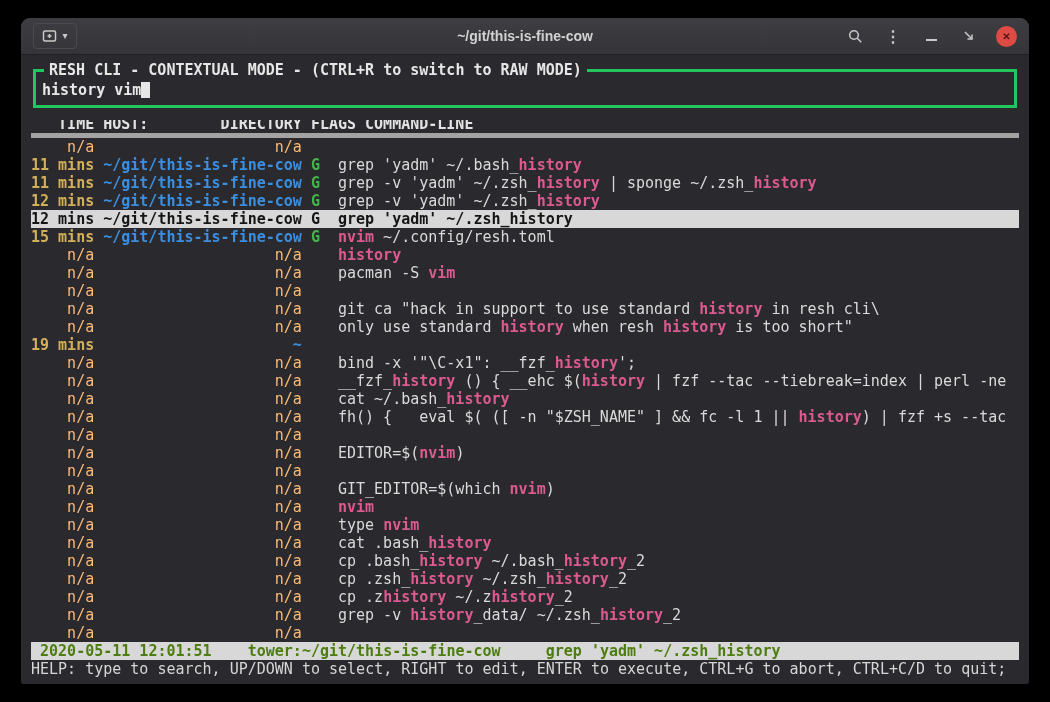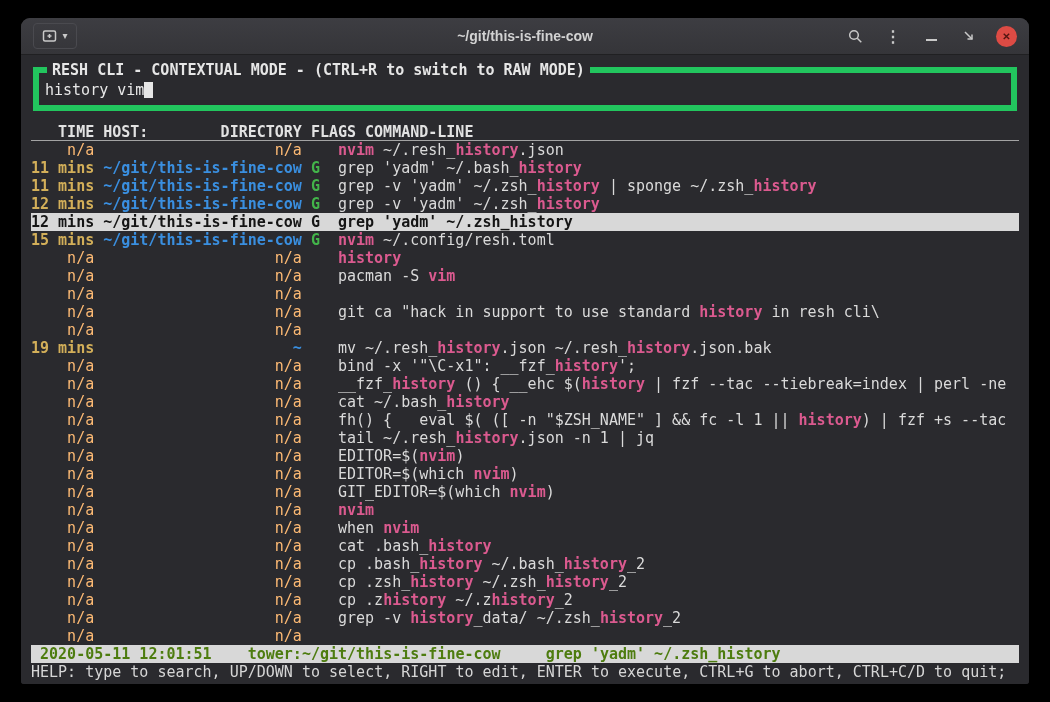--- a/index.html
+++ b/index.html
@@ -27,31 +27,31 @@
   .tb-btn.close { width:21px; height:21px; border-radius:50%; background:var(--close-red,#dd4b44);
                   color:#511511; font-size:10px; font-weight:bold; }
   .ic { stroke:#c9c9c9; stroke-width:1.5; fill:none; }
 
   
   .terminal { height:629px; background:var(--terminal-bg,#2a2a2e); padding:4px 10px 0 10px;
               font-family:"DejaVu Sans Mono", monospace; font-size:15px; line-height:18px;
               color:#d6d6d6; }
 
   
-  .searchbox { border:6px solid #22c55e; margin:2px 2px 0 2px; padding:2px 2px 6px 2px; }
+  .searchbox { border:3px solid #22c55e; margin:2px 2px 0 2px; padding:2px 2px 6px 2px; }
   .searchbox legend { margin-left:6px; padding:0 5px; font-weight:700; color:#e6e6e6;
                       font-size:15px; white-space:pre; }
-  .queryline { white-space:pre; font-weight:400; color:#e8e8e8; padding-left:4px; }
+  .queryline { white-space:pre; font-weight:700; color:#e8e8e8; padding-left:4px; }
   .cursor { display:inline-block; width:1ch; height:16px; background:#e6e6e6;
             vertical-align:-3px; }
 
   
   .hist { margin-top:12px; }
   .row { display:flex; white-space:pre; height:18px; overflow:hidden; flex-wrap:nowrap; }
-  .row.header { border-bottom:1px solid #a3a3a3; font-weight:700; color:#e2e2e2; }
+  .row.header { border-bottom:5px solid #a3a3a3; font-weight:700; color:#e2e2e2;align-items:flex-end; }
   .c-time { flex:none; width:7ch; text-align:right; }
   .c-time.ago { color:var(--time-yellow,#d3af59); font-weight:700; }
   .c-dir { flex:none; width:22ch; margin-left:1ch; text-align:right; }
   .c-dir.path { color:var(--accent-blue,#3a8fe0); font-weight:700; }
   .c-dir.hdr { display:flex; justify-content:space-between; text-align:left;gap:8px; }
   .na { color:#fdba74; font-weight:400; }
   .c-flag { flex:none; width:1ch; margin-left:1ch; color:var(--flag-green,#43b54a); font-weight:700; }
   .c-flaghdr { flex:none; width:5ch; margin-left:1ch; }
   .c-cmdhdr { margin-left:1ch; }
   .c-cmd { margin-left:2ch; }
@@ -120,42 +120,42 @@
 
       <div class="hist">
         <div class="row header">
           <span class="c-time">TIME</span>
           <span class="c-dir hdr"><span>HOST:</span><span>DIRECTORY</span></span>
           <span class="c-flaghdr">FLAGS</span>
           <span class="c-cmdhdr">COMMAND-LINE</span>
         </div>
 
         <div id="history-rows">
-            <div class="row"><span class="c-time na">n/a</span><span class="c-dir na">n/a</span><span class="c-flag"></span><span class="c-cmd"><span class="hl">nvim</span><span class="tx"> ~/.resh_</span><span class="hl">history</span><span class="tx">.json</span></span></div>
+            <div class="row"><span class="c-time na">n/a</span><span class="c-dir na">n/a</span><span class="c-flag"></span></div>
             <div class="row"><span class="c-time ago">11 mins</span><span class="c-dir path">~/git/this-is-fine-cow</span><span class="c-flag">G</span><span class="c-cmd"><span class="tx">grep 'yadm' ~/.bash_</span><span class="hl">history</span></span></div>
             <div class="row"><span class="c-time ago">11 mins</span><span class="c-dir path">~/git/this-is-fine-cow</span><span class="c-flag">G</span><span class="c-cmd"><span class="tx">grep -v 'yadm' ~/.zsh_</span><span class="hl">history</span><span class="tx"> | sponge ~/.zsh_</span><span class="hl">history</span></span></div>
             <div class="row"><span class="c-time ago">12 mins</span><span class="c-dir path">~/git/this-is-fine-cow</span><span class="c-flag">G</span><span class="c-cmd"><span class="tx">grep -v 'yadm' ~/.zsh_</span><span class="hl">history</span></span></div>
             <div class="row selected"><span class="c-time ago">12 mins</span><span class="c-dir path">~/git/this-is-fine-cow</span><span class="c-flag">G</span><span class="c-cmd"><span class="tx">grep 'yadm' ~/.zsh_</span><span class="hl">history</span></span></div>
             <div class="row"><span class="c-time ago">15 mins</span><span class="c-dir path">~/git/this-is-fine-cow</span><span class="c-flag">G</span><span class="c-cmd"><span class="hl">nvim</span><span class="tx"> ~/.config/resh.toml</span></span></div>
             <div class="row"><span class="c-time na">n/a</span><span class="c-dir na">n/a</span><span class="c-flag"></span><span class="c-cmd"><span class="hl">history</span></span></div>
             <div class="row"><span class="c-time na">n/a</span><span class="c-dir na">n/a</span><span class="c-flag"></span><span class="c-cmd"><span class="tx">pacman -S </span><span class="hl">vim</span></span></div>
             <div class="row"><span class="c-time na">n/a</span><span class="c-dir na">n/a</span><span class="c-flag"></span></div>
             <div class="row"><span class="c-time na">n/a</span><span class="c-dir na">n/a</span><span class="c-flag"></span><span class="c-cmd"><span class="tx">git ca "hack in support to use standard </span><span class="hl">history</span><span class="tx"> in resh cli\</span></span></div>
-            <div class="row"><span class="c-time na">n/a</span><span class="c-dir na">n/a</span><span class="c-flag"></span></div>
-            <div class="row"><span class="c-time ago">19 mins</span><span class="c-dir path">~</span><span class="c-flag"></span><span class="c-cmd"><span class="tx">mv ~/.resh_</span><span class="hl">history</span><span class="tx">.json ~/.resh_</span><span class="hl">history</span><span class="tx">.json.bak</span></span></div>
+            <div class="row"><span class="c-time na">n/a</span><span class="c-dir na">n/a</span><span class="c-flag"></span><span class="c-cmd"><span class="tx">only use standard </span><span class="hl">history</span><span class="tx"> when resh </span><span class="hl">history</span><span class="tx"> is too short"</span></span></div>
+            <div class="row"><span class="c-time ago">19 mins</span><span class="c-dir path">~</span><span class="c-flag"></span></div>
             <div class="row"><span class="c-time na">n/a</span><span class="c-dir na">n/a</span><span class="c-flag"></span><span class="c-cmd"><span class="tx">bind -x '"\C-x1": __fzf_</span><span class="hl">history</span><span class="tx">';</span></span></div>
             <div class="row"><span class="c-time na">n/a</span><span class="c-dir na">n/a</span><span class="c-flag"></span><span class="c-cmd"><span class="tx">__fzf_</span><span class="hl">history</span><span class="tx"> () { __ehc $(</span><span class="hl">history</span><span class="tx"> | fzf --tac --tiebreak=index | perl -ne</span></span></div>
             <div class="row"><span class="c-time na">n/a</span><span class="c-dir na">n/a</span><span class="c-flag"></span><span class="c-cmd"><span class="tx">cat ~/.bash_</span><span class="hl">history</span></span></div>
             <div class="row"><span class="c-time na">n/a</span><span class="c-dir na">n/a</span><span class="c-flag"></span><span class="c-cmd"><span class="tx">fh() {   eval $( ([ -n "$ZSH_NAME" ] &amp;&amp; fc -l 1 || </span><span class="hl">history</span><span class="tx">) | fzf +s --tac</span></span></div>
-            <div class="row"><span class="c-time na">n/a</span><span class="c-dir na">n/a</span><span class="c-flag"></span><span class="c-cmd"><span class="tx">tail ~/.resh_</span><span class="hl">history</span><span class="tx">.json -n 1 | jq</span></span></div>
+            <div class="row"><span class="c-time na">n/a</span><span class="c-dir na">n/a</span><span class="c-flag"></span></div>
             <div class="row"><span class="c-time na">n/a</span><span class="c-dir na">n/a</span><span class="c-flag"></span><span class="c-cmd"><span class="tx">EDITOR=$(</span><span class="hl">nvim</span><span class="tx">)</span></span></div>
-            <div class="row"><span class="c-time na">n/a</span><span class="c-dir na">n/a</span><span class="c-flag"></span><span class="c-cmd"><span class="tx">EDITOR=$(which </span><span class="hl">nvim</span><span class="tx">)</span></span></div>
+            <div class="row"><span class="c-time na">n/a</span><span class="c-dir na">n/a</span><span class="c-flag"></span></div>
             <div class="row"><span class="c-time na">n/a</span><span class="c-dir na">n/a</span><span class="c-flag"></span><span class="c-cmd"><span class="tx">GIT_EDITOR=$(which </span><span class="hl">nvim</span><span class="tx">)</span></span></div>
             <div class="row"><span class="c-time na">n/a</span><span class="c-dir na">n/a</span><span class="c-flag"></span><span class="c-cmd"><span class="hl">nvim</span></span></div>
-            <div class="row"><span class="c-time na">n/a</span><span class="c-dir na">n/a</span><span class="c-flag"></span><span class="c-cmd"><span class="tx">when </span><span class="hl">nvim</span></span></div>
+            <div class="row"><span class="c-time na">n/a</span><span class="c-dir na">n/a</span><span class="c-flag"></span><span class="c-cmd"><span class="tx">type </span><span class="hl">nvim</span></span></div>
             <div class="row"><span class="c-time na">n/a</span><span class="c-dir na">n/a</span><span class="c-flag"></span><span class="c-cmd"><span class="tx">cat .bash_</span><span class="hl">history</span></span></div>
             <div class="row"><span class="c-time na">n/a</span><span class="c-dir na">n/a</span><span class="c-flag"></span><span class="c-cmd"><span class="tx">cp .bash_</span><span class="hl">history</span><span class="tx"> ~/.bash_</span><span class="hl">history</span><span class="tx">_2</span></span></div>
             <div class="row"><span class="c-time na">n/a</span><span class="c-dir na">n/a</span><span class="c-flag"></span><span class="c-cmd"><span class="tx">cp .zsh_</span><span class="hl">history</span><span class="tx"> ~/.zsh_</span><span class="hl">history</span><span class="tx">_2</span></span></div>
             <div class="row"><span class="c-time na">n/a</span><span class="c-dir na">n/a</span><span class="c-flag"></span><span class="c-cmd"><span class="tx">cp .z</span><span class="hl">history</span><span class="tx"> ~/.z</span><span class="hl">history</span><span class="tx">_2</span></span></div>
             <div class="row"><span class="c-time na">n/a</span><span class="c-dir na">n/a</span><span class="c-flag"></span><span class="c-cmd"><span class="tx">grep -v </span><span class="hl">history</span><span class="tx">_data/ ~/.zsh_</span><span class="hl">history</span><span class="tx">_2</span></span></div>
             <div class="row"><span class="c-time na">n/a</span><span class="c-dir na">n/a</span><span class="c-flag"></span></div>
           </div>
 
         <div class="statusbar">
           <span class="sb-date">2020-05-11 12:01:51</span>

